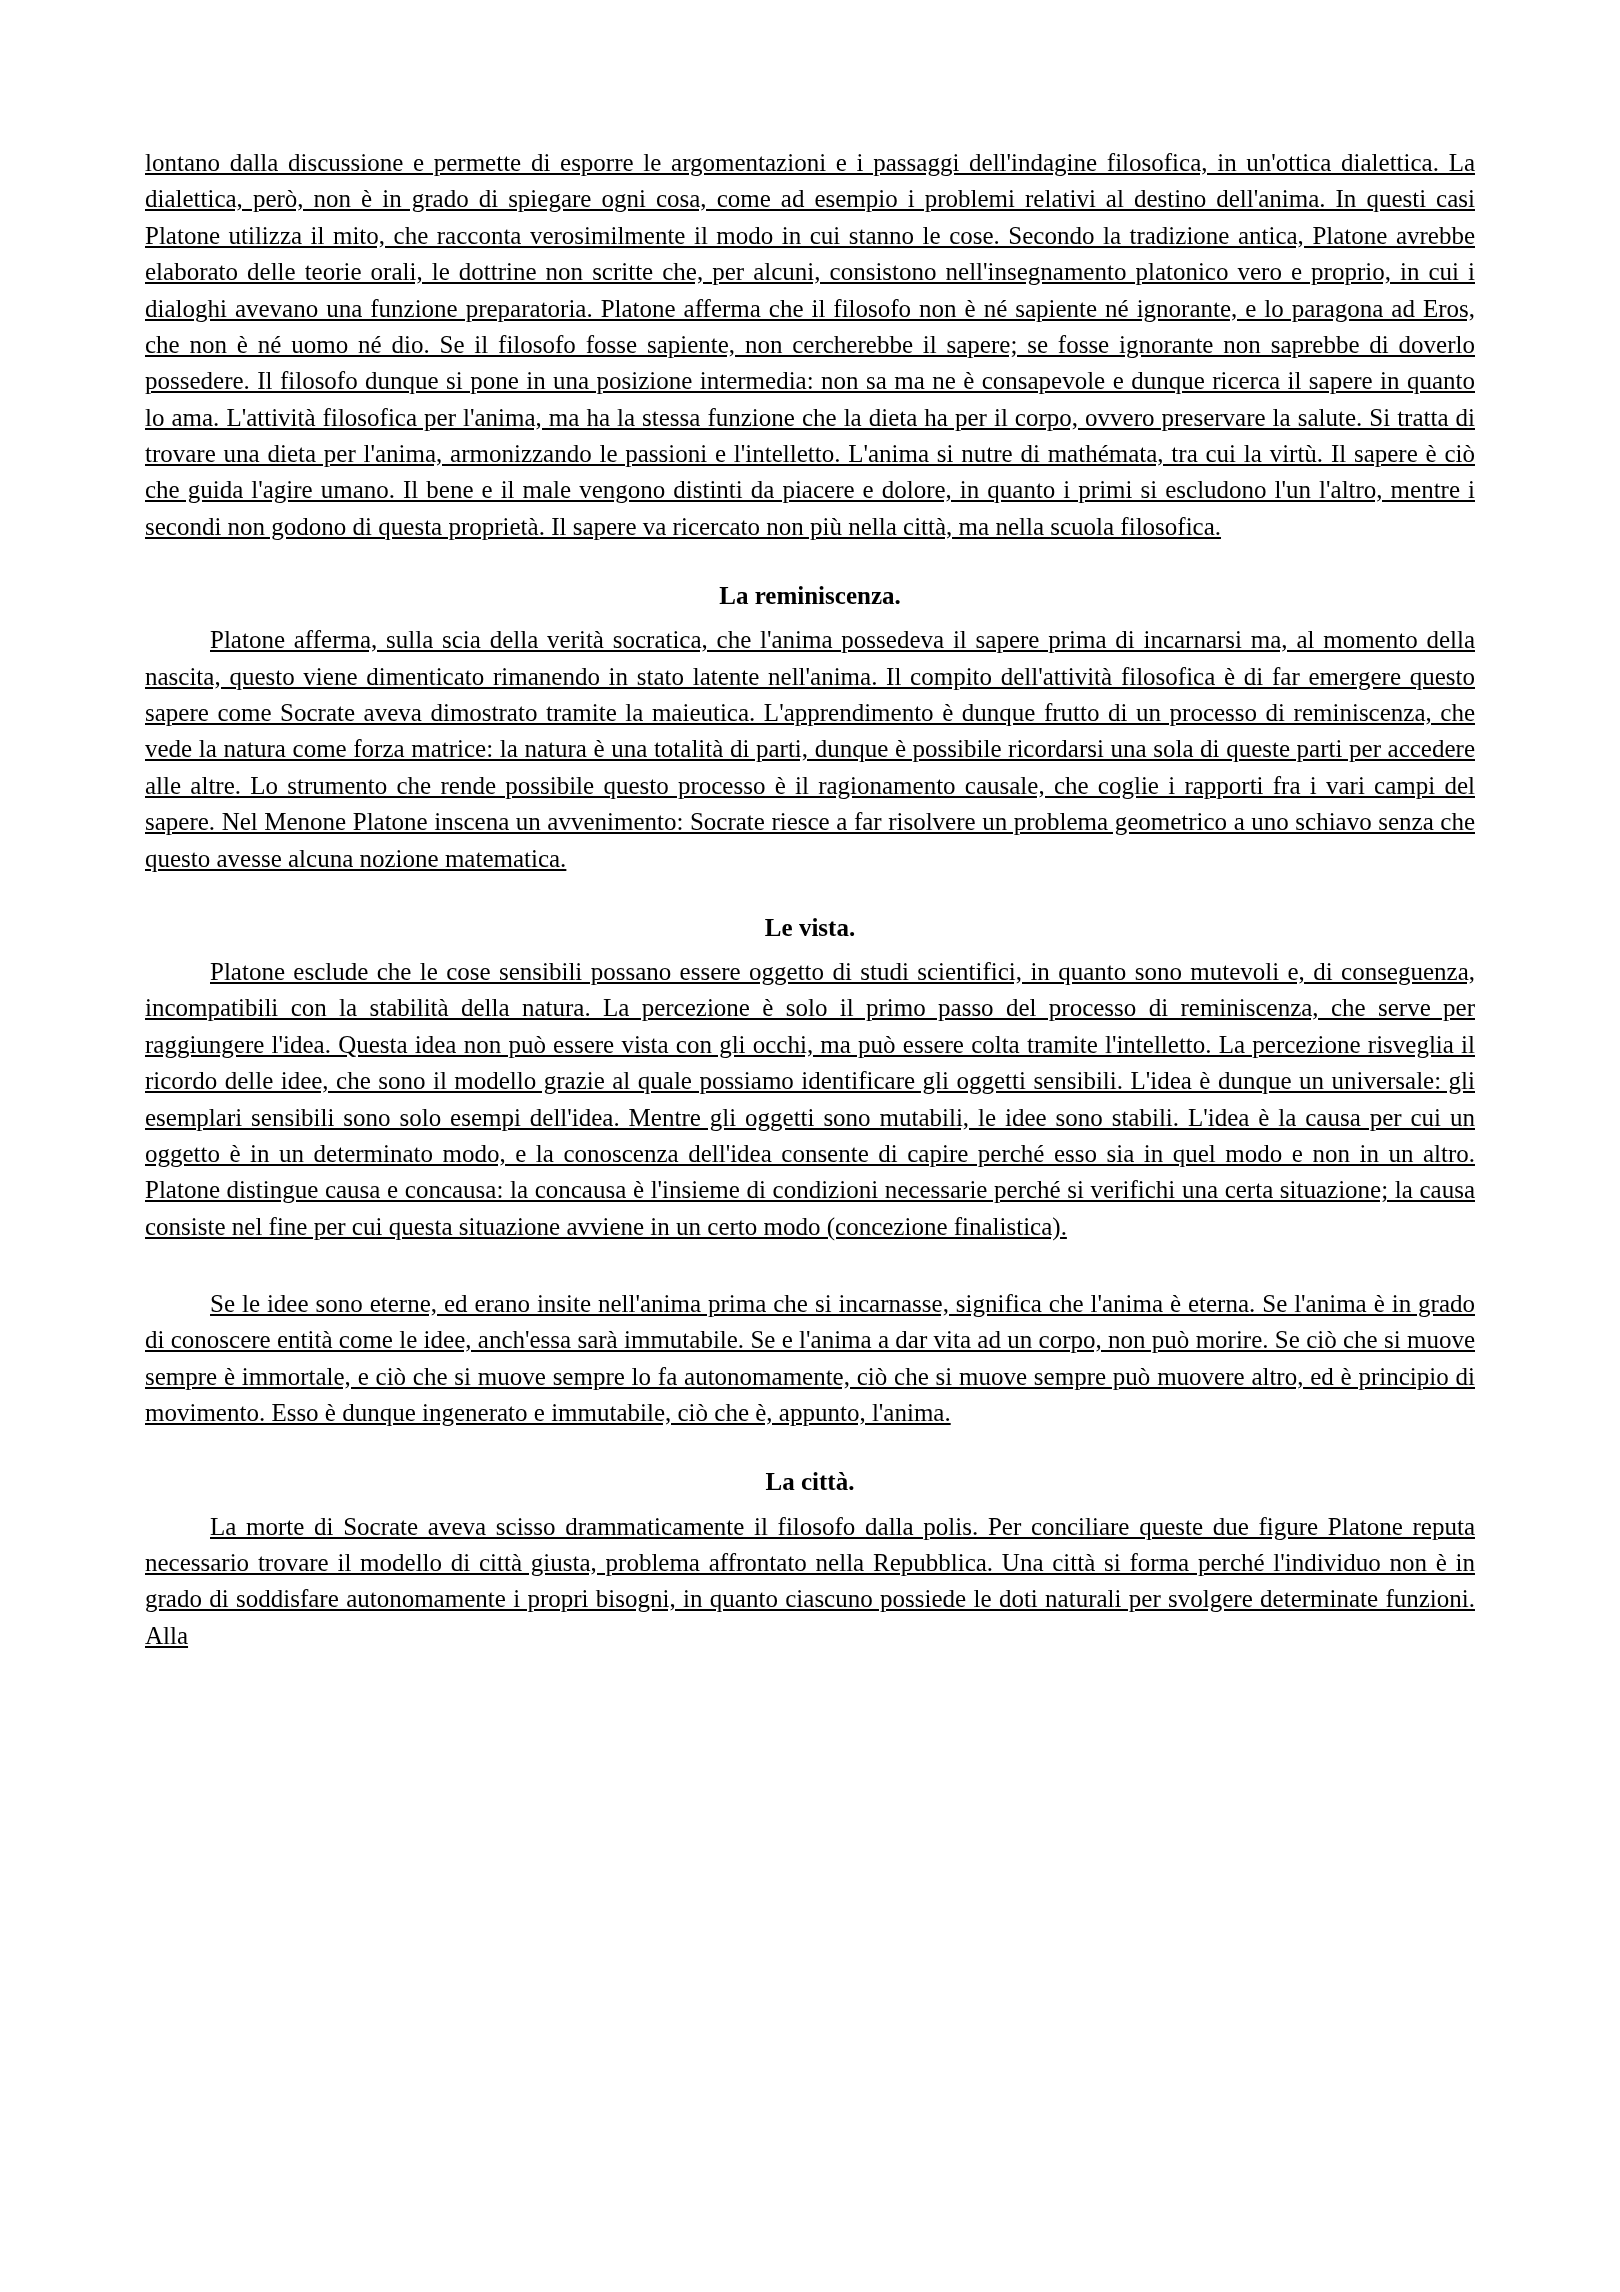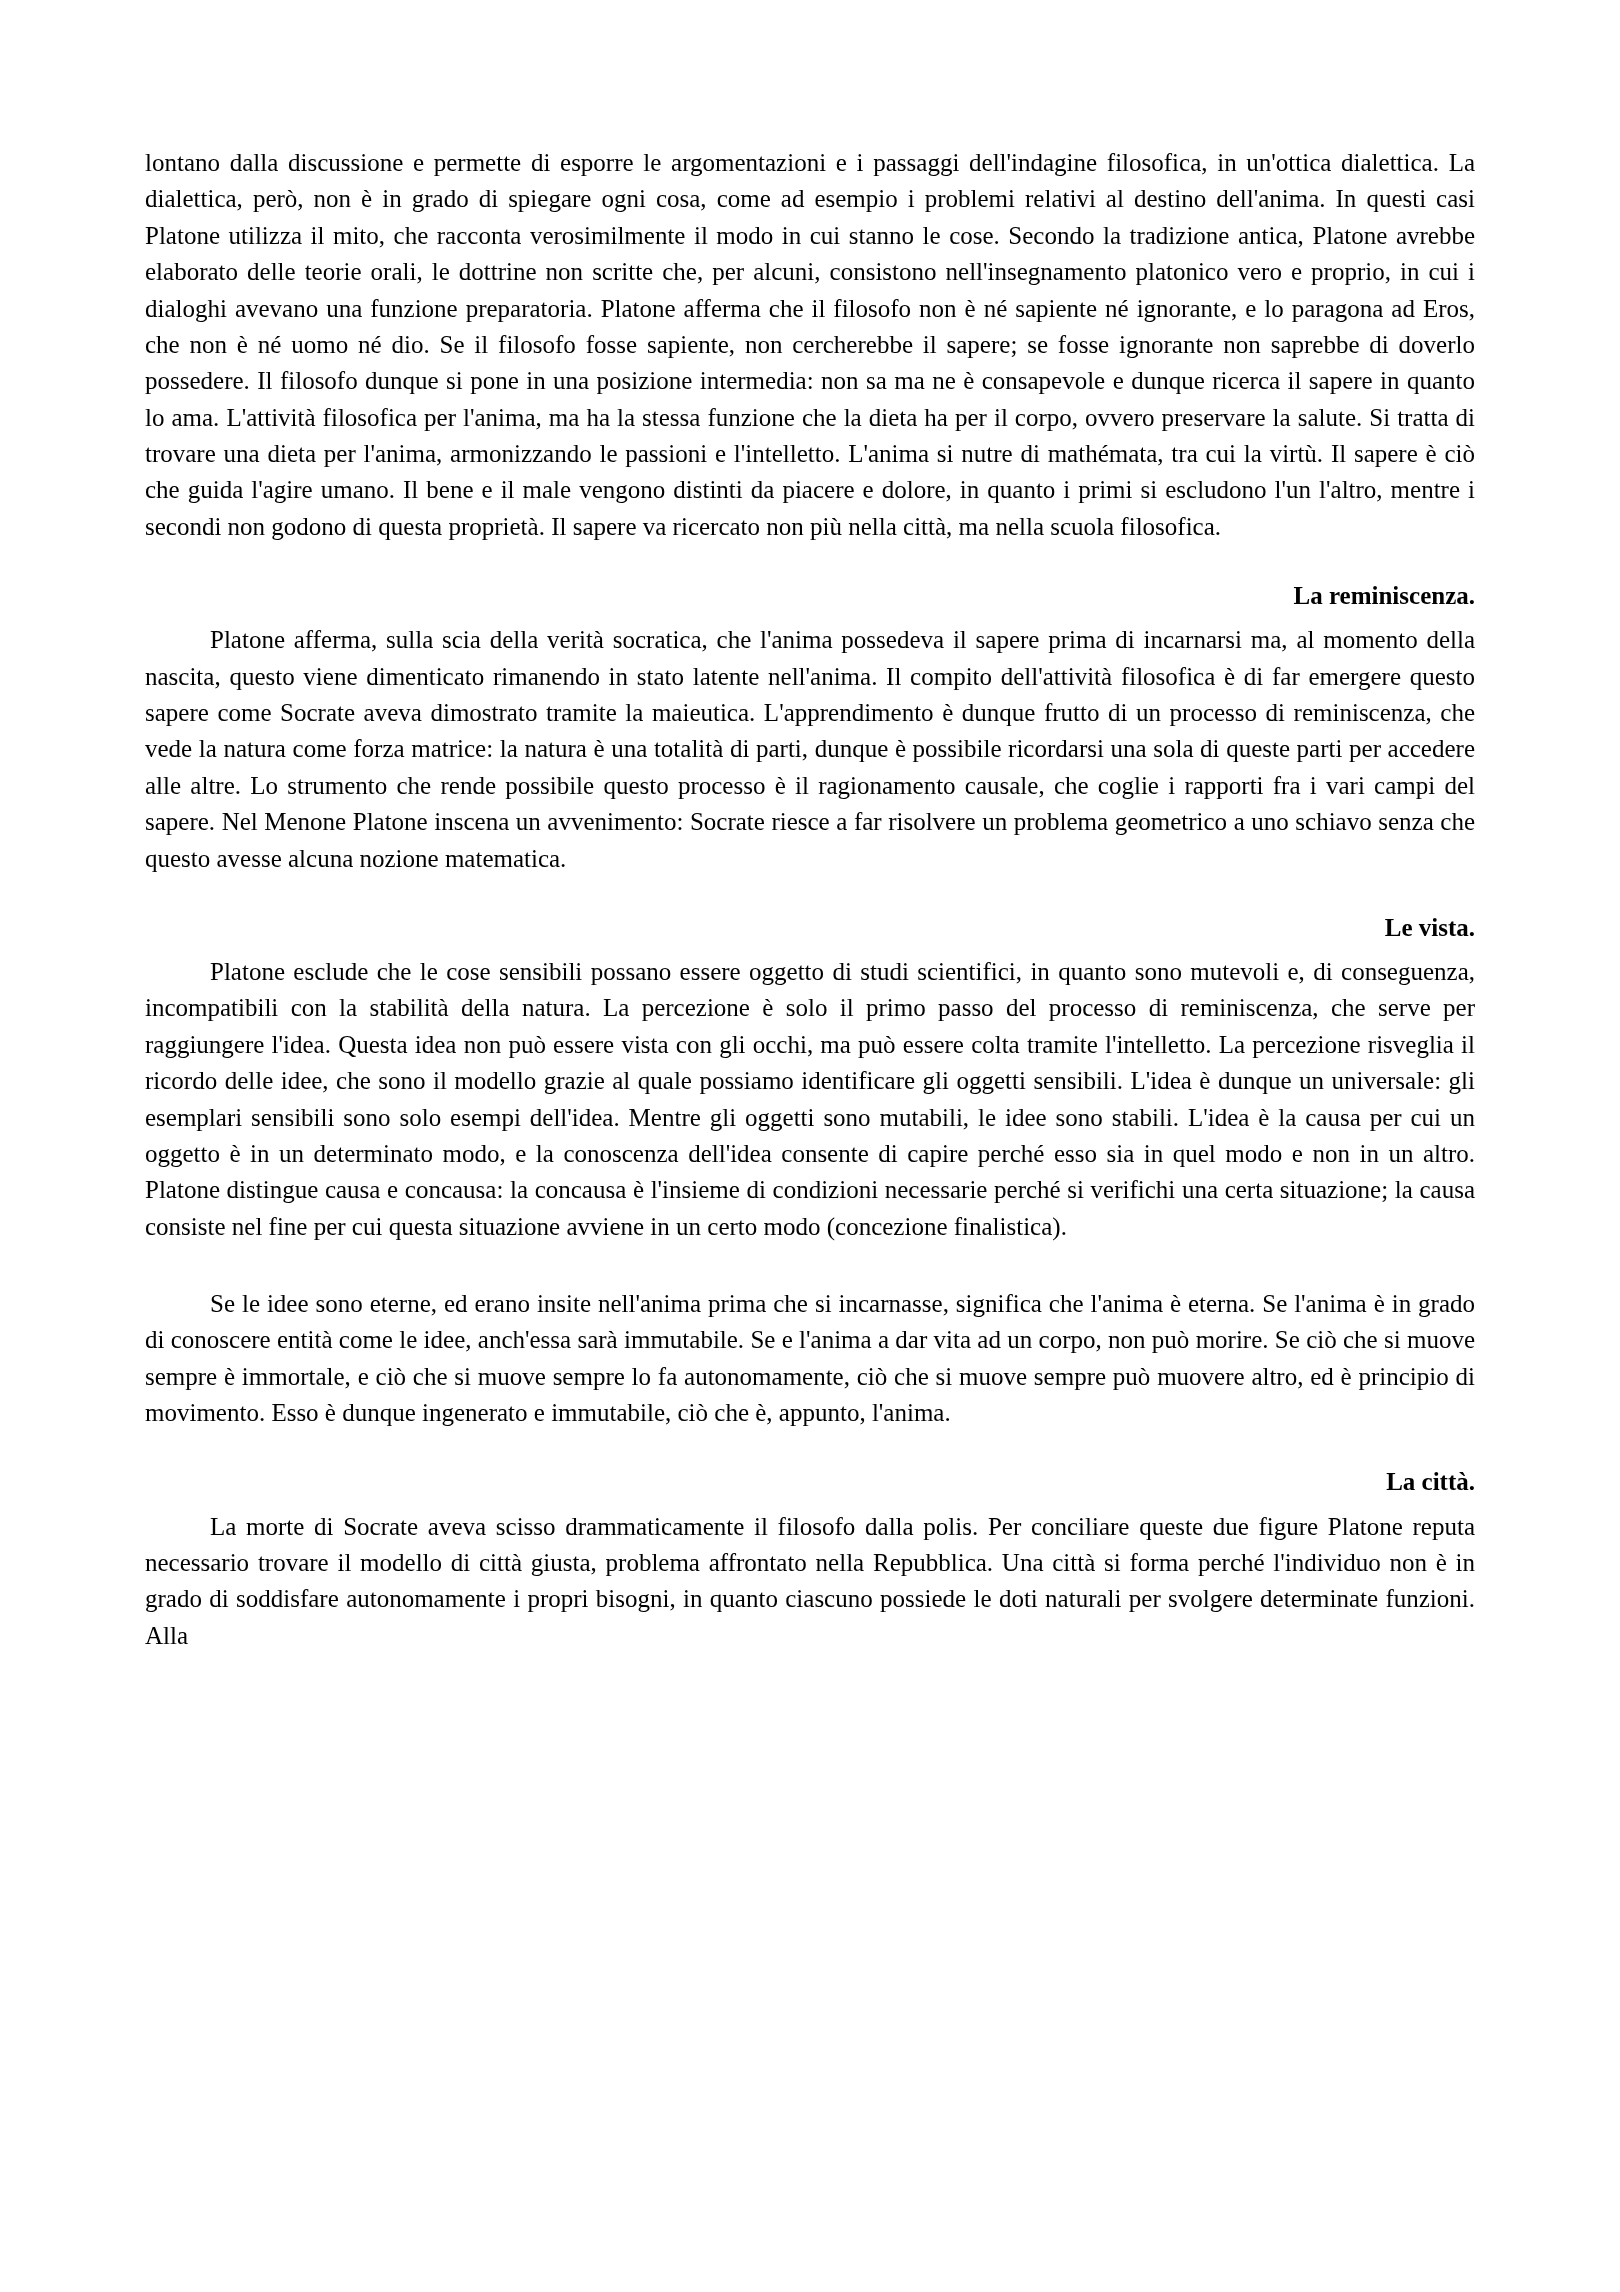--- a/index.html
+++ b/index.html
@@ -19,30 +19,31 @@
   .doc-body {
     width: 100%;
   }
   p.para {
     margin: 0;
     font-size: 25px;
     line-height: 1.455;
     text-align: justify;
     text-justify: inter-word;
     hyphens: none;
+    text-decoration: underline;
   }
   p.para.indent {
     text-indent: 65px;
   }
   h2.heading {
     margin: 0;
     font-size: 25px;
     line-height: 1.455;
     font-weight: bold;
-    text-align: right;
+    text-align: center;
   }
   .spacer-md { height: 33px; }
   .spacer-xs { height: 7.8px; }
 </style>
 </head>
 <body>
 
 <div class="page">
   <div class="doc-body">
 

